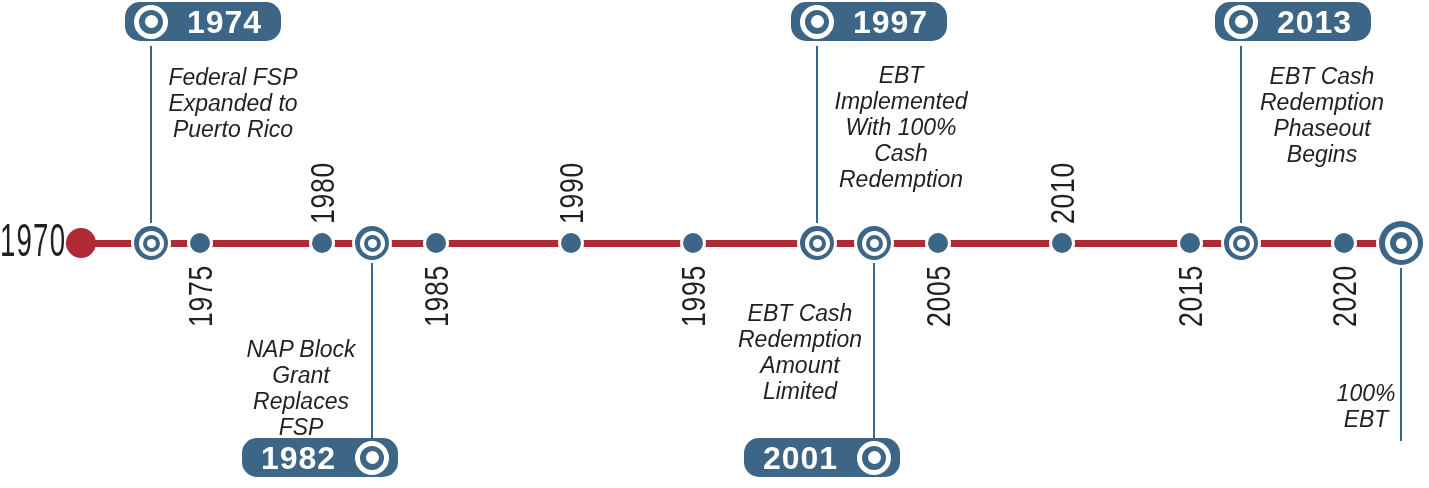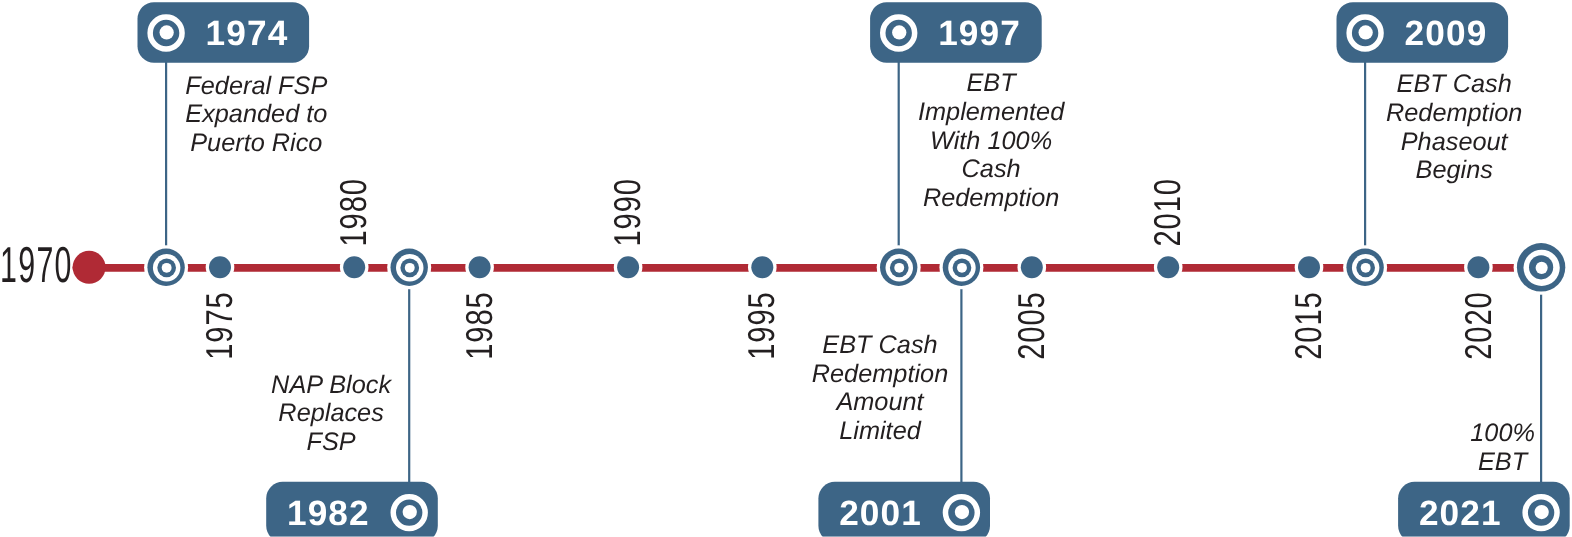--- a/index.html
+++ b/index.html
@@ -29,21 +29,21 @@
   }
   .connector{position:absolute;width:2px;background:var(--blue);}
   .bullseye{
     position:absolute;border-radius:50%;background:var(--blue);box-shadow:0 0 0 3px #fff;
     transform:translate(-50%,-50%);display:flex;align-items:center;justify-content:center;
   }
   .ring-w{border-radius:50%;background:#fff;display:flex;align-items:center;justify-content:center;}
   .ring-b{border-radius:50%;background:var(--blue);display:flex;align-items:center;justify-content:center;}
   .core-w{border-radius:50%;background:#fff;}
   .badge{
-    position:absolute;width:156px;height:55px;border-radius:15px;background:var(--blue);
+    position:absolute;width:156px;height:39px;border-radius:15px;background:var(--blue);
     display:flex;align-items:center;
   }
   .badge-icon{
     width:34px;height:34px;border-radius:50%;border:5px solid #fff;box-sizing:border-box;
     display:flex;align-items:center;justify-content:center;flex:0 0 auto;
   }
   .badge.top .badge-icon{margin-left:9px;}
   .badge.bottom .badge-icon{margin-right:9px;order:2;}
   .badge-icon .icon-core{width:13px;height:13px;border-radius:50%;background:#fff;}
   .badge-year{
@@ -113,20 +113,21 @@
       </div>
     </div>
     <div class="badge bottom" style="left: 242px; top: 438px;">
       <div class="badge-icon">
         <div class="icon-core"></div>
       </div>
       <div class="badge-year">1982</div>
     </div>
     <div class="desc" style="left: 301px; top: 336px;">
       <div class="desc-line">NAP Block</div>
+      <div class="desc-line">Grant</div>
       <div class="desc-line">Replaces</div>
       <div class="desc-line">FSP</div>
     </div>
     <div class="bullseye" style="left: 817px; top: 243px; width: 34px; height: 34px;">
       <div class="ring-w" style="width: 25px; height: 25px;">
         <div class="ring-b" style="width: 17px; height: 17px;">
           <div class="core-w" style="width: 9px; height: 9px;"></div>
         </div>
       </div>
     </div>
@@ -166,38 +167,32 @@
       <div class="ring-w" style="width: 25px; height: 25px;">
         <div class="ring-b" style="width: 17px; height: 17px;">
           <div class="core-w" style="width: 9px; height: 9px;"></div>
         </div>
       </div>
     </div>
     <div class="badge top" style="left: 1215px; top: 2px;">
       <div class="badge-icon">
         <div class="icon-core"></div>
       </div>
-      <div class="badge-year">2009</div>
+      <div class="badge-year">2013</div>
     </div>
     <div class="desc" style="left: 1322px; top: 63px;">
       <div class="desc-line">EBT Cash</div>
       <div class="desc-line">Redemption</div>
       <div class="desc-line">Phaseout</div>
       <div class="desc-line">Begins</div>
     </div>
     <div class="bullseye" style="left: 1401px; top: 243px; width: 44px; height: 44px;">
       <div class="ring-w" style="width: 33px; height: 33px;">
         <div class="ring-b" style="width: 22px; height: 22px;">
           <div class="core-w" style="width: 11px; height: 11px;"></div>
         </div>
       </div>
     </div>
-    <div class="badge bottom" style="left: 1271px; top: 438px;">
-      <div class="badge-icon">
-        <div class="icon-core"></div>
-      </div>
-      <div class="badge-year">2021</div>
-    </div>
     <div class="desc" style="left: 1366px; top: 380px;">
       <div class="desc-line">100%</div>
       <div class="desc-line">EBT</div>
     </div>
   </div>
 
 </body></html>

